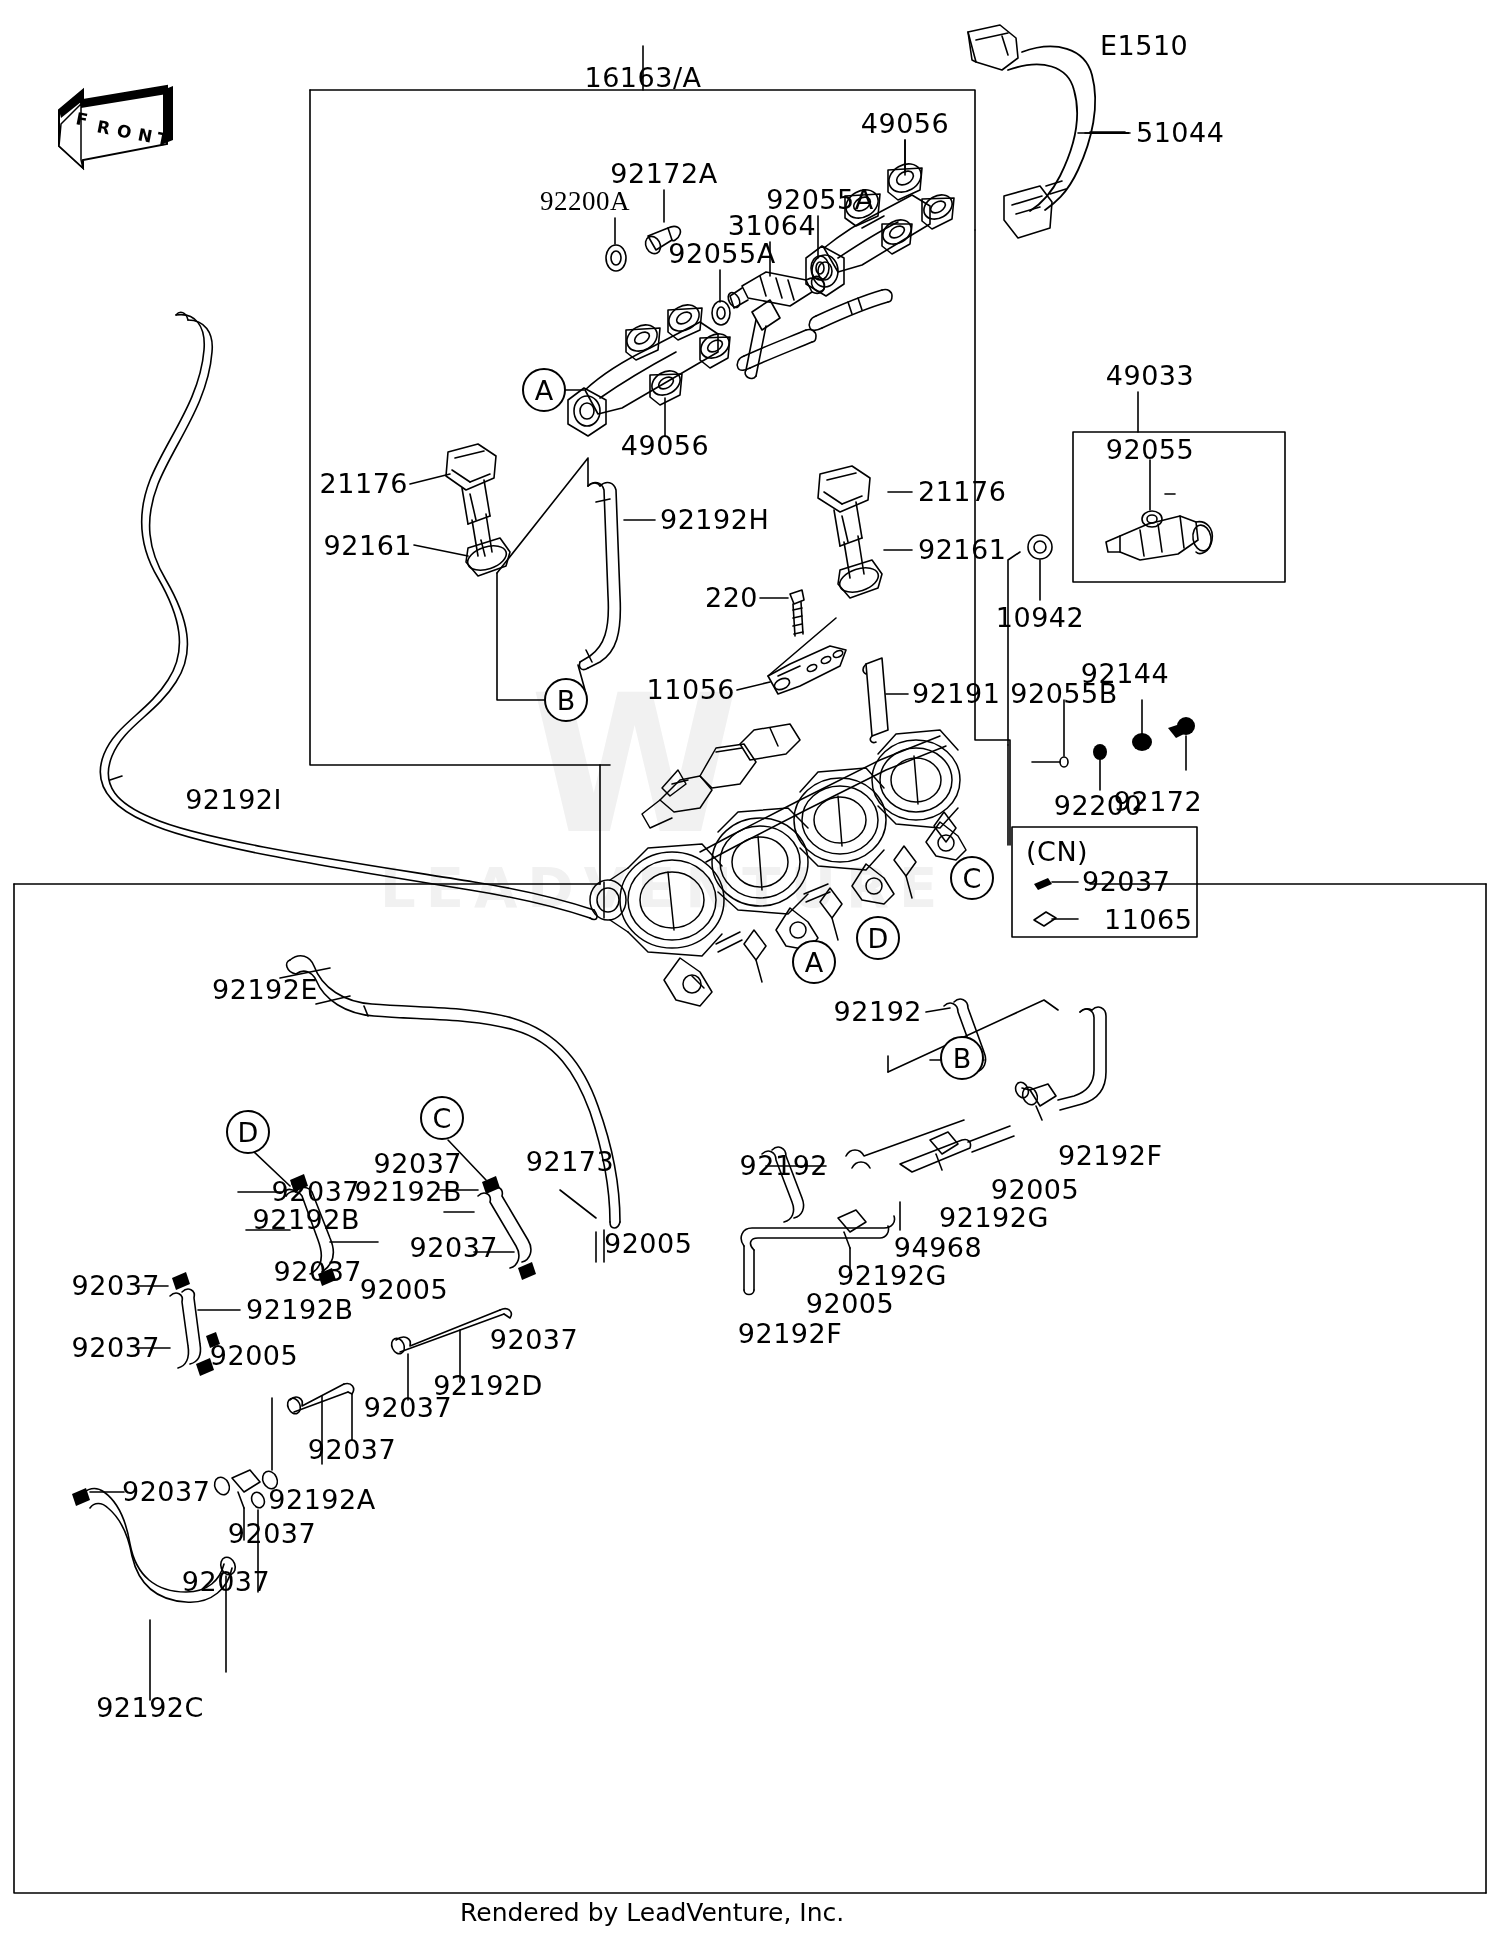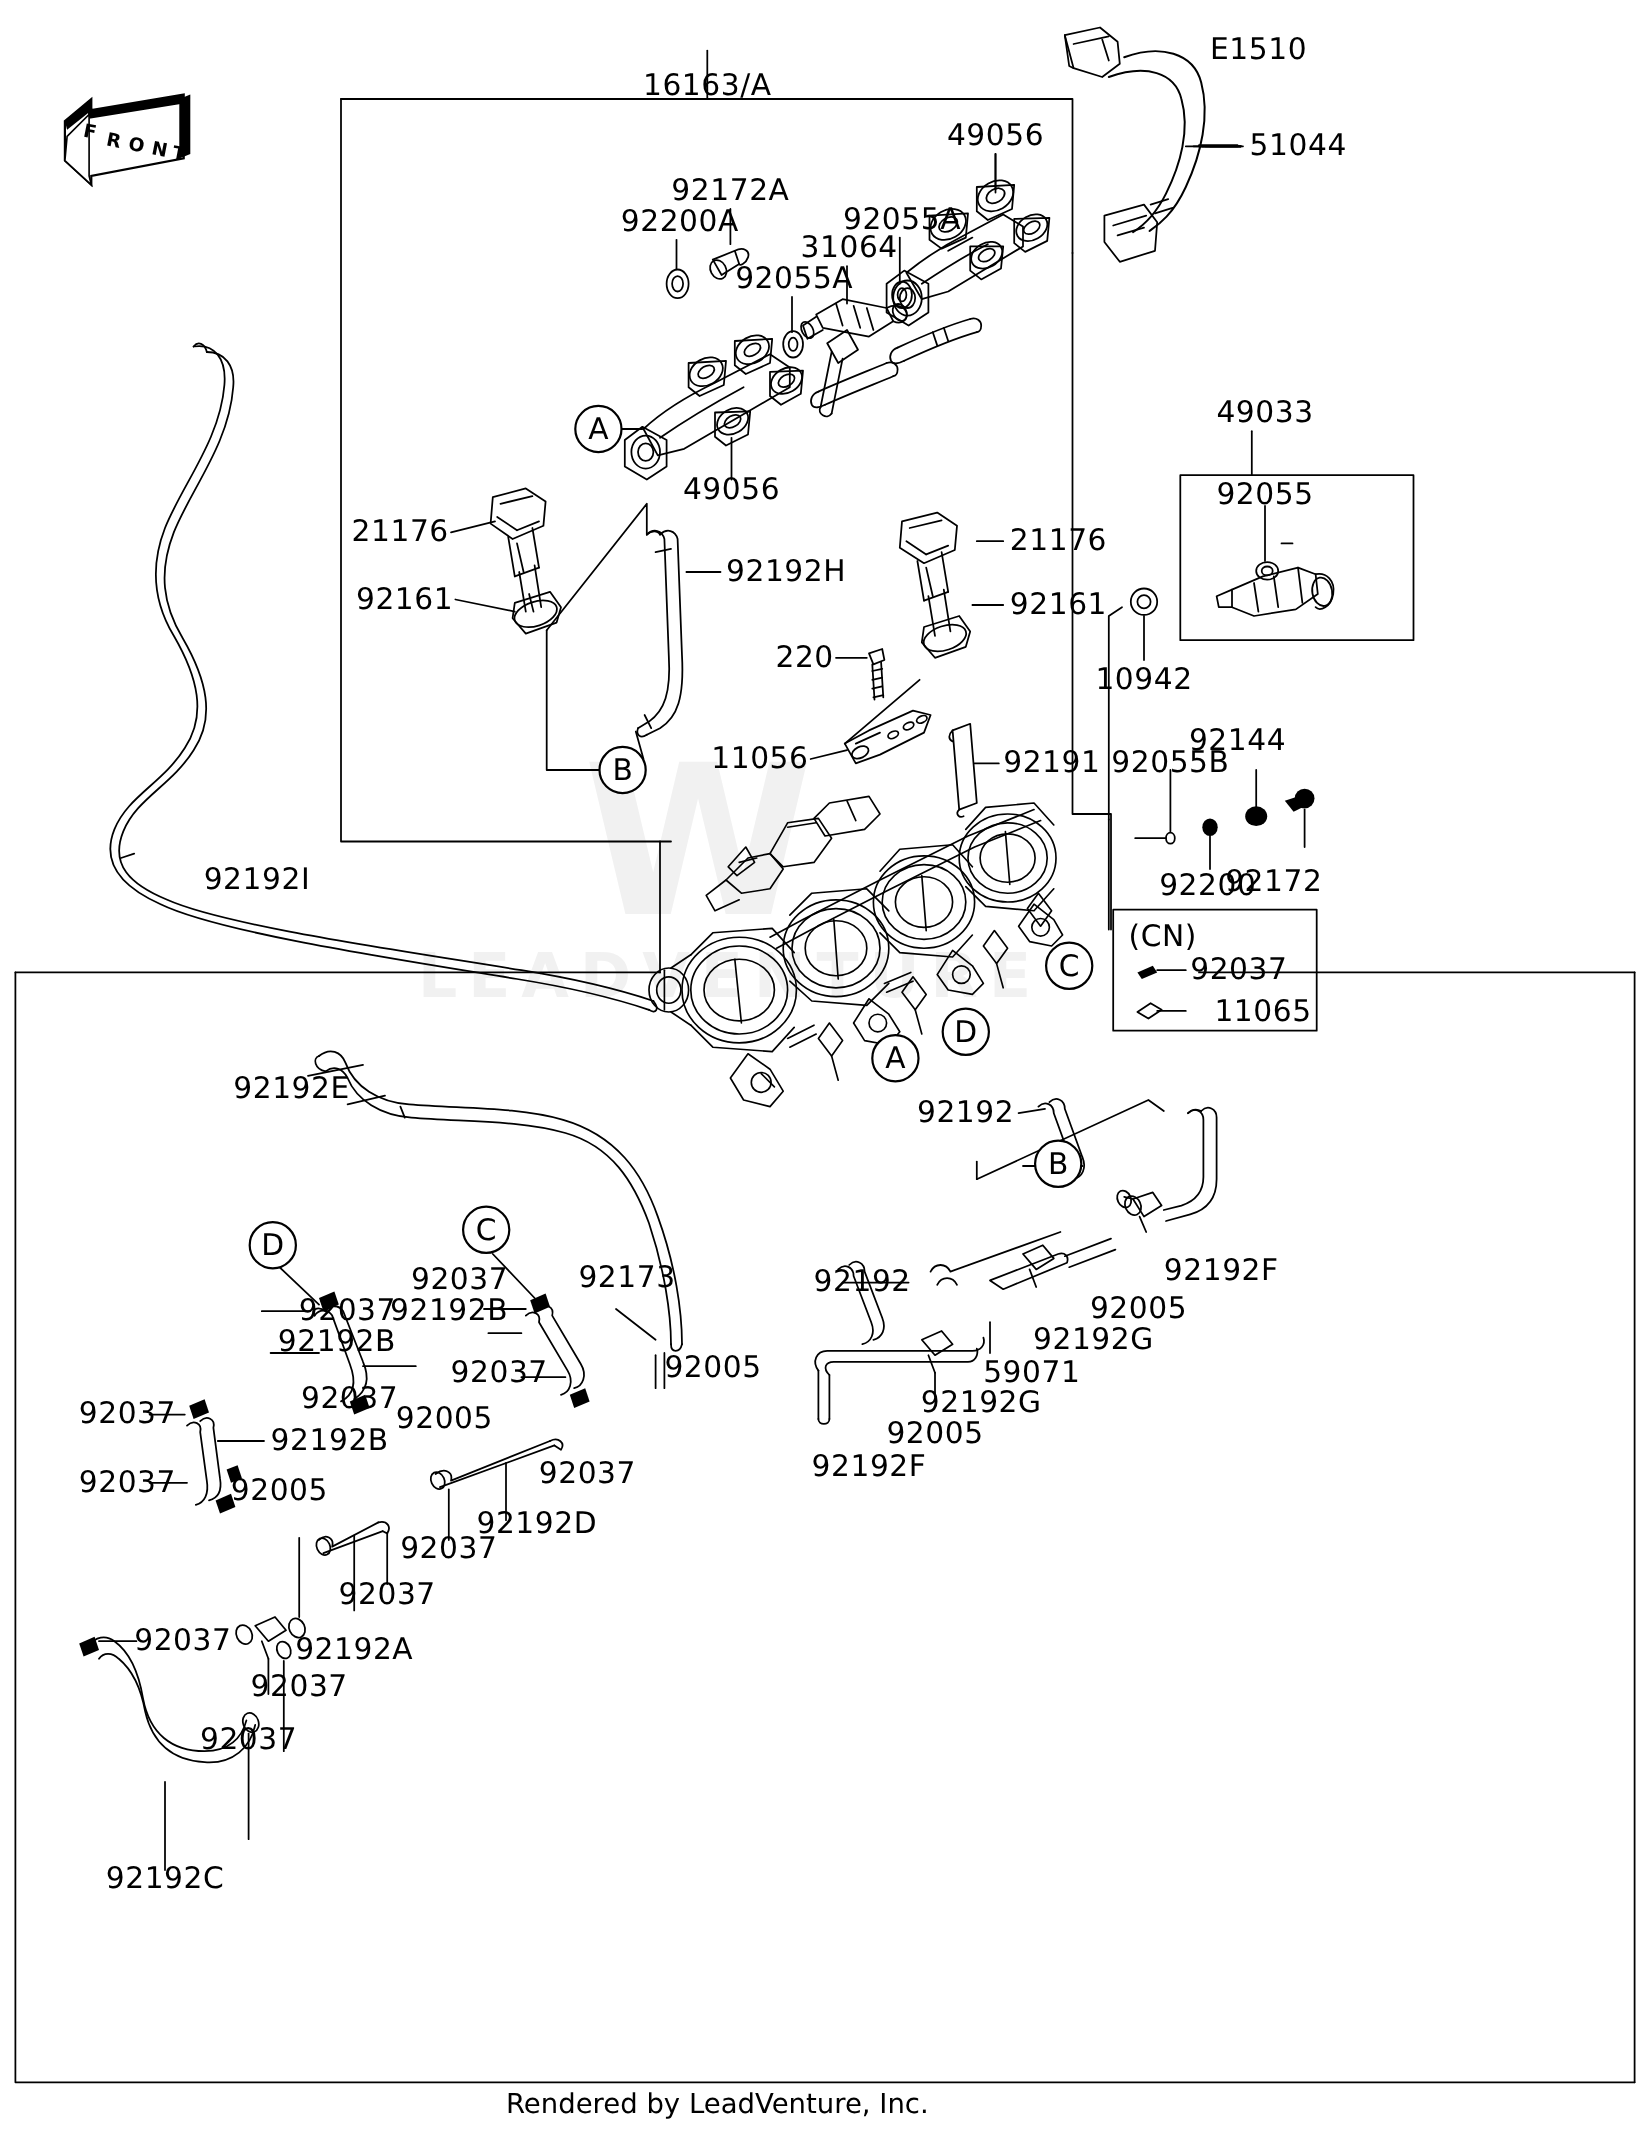--- a/index.html
+++ b/index.html
@@ -566,21 +566,21 @@
   </svg>
 
   <div class="lbl c" style="left:643px;top:20px;margin-top:44px;">16163/A</div>
   <div class="lbl" style="left:1100px;top:32px;">E1510</div>
   <div class="lbl" style="left:1136px;top:119px;">51044</div>
 
   <div class="lbl c" style="left:905px;top:110px;">49056</div>
   <div class="lbl c" style="left:665px;top:432px;">49056</div>
 
   <div class="lbl c" style="left:664px;top:160px;">92172A</div>
-  <div class="lbl c" style="left:618px;top:188px;">92200A</div>
+  <div class="lbl c" style="left:585px;top:188px;font-family:Liberation Serif, serif;">92200A</div>
   <div class="lbl c" style="left:820px;top:186px;">92055A</div>
   <div class="lbl c" style="left:722px;top:240px;">92055A</div>
   <div class="lbl c" style="left:772px;top:212px;">31064</div>
 
   <div class="lbl r" style="left:408px;top:470px;">21176</div>
   <div class="lbl r" style="left:412px;top:532px;">92161</div>
   <div class="lbl" style="left:918px;top:478px;">21176</div>
   <div class="lbl" style="left:918px;top:536px;">92161</div>
 
   <div class="lbl" style="left:660px;top:506px;">92192H</div>
@@ -603,21 +603,21 @@
 
   <div class="lbl r" style="left:282px;top:786px;">92192I</div>
   <div class="lbl r" style="left:318px;top:976px;">92192E</div>
 
   <div class="lbl r" style="left:922px;top:998px;">92192</div>
   <div class="lbl r" style="left:828px;top:1152px;">92192</div>
 
   <div class="lbl" style="left:1058px;top:1142px;">92192F</div>
   <div class="lbl c" style="left:1035px;top:1176px;">92005</div>
   <div class="lbl c" style="left:994px;top:1204px;">92192G</div>
-  <div class="lbl c" style="left:938px;top:1234px;">59071</div>
+  <div class="lbl c" style="left:938px;top:1234px;">94968</div>
   <div class="lbl c" style="left:892px;top:1262px;">92192G</div>
   <div class="lbl c" style="left:850px;top:1290px;">92005</div>
   <div class="lbl c" style="left:790px;top:1320px;">92192F</div>
 
   <div class="lbl c" style="left:570px;top:1148px;">92173</div>
   <div class="lbl" style="left:604px;top:1230px;">92005</div>
 
   <div class="lbl r" style="left:462px;top:1150px;">92037</div>
   <div class="lbl r" style="left:462px;top:1178px;">92192B</div>
   <div class="lbl r" style="left:498px;top:1234px;">92037</div>

